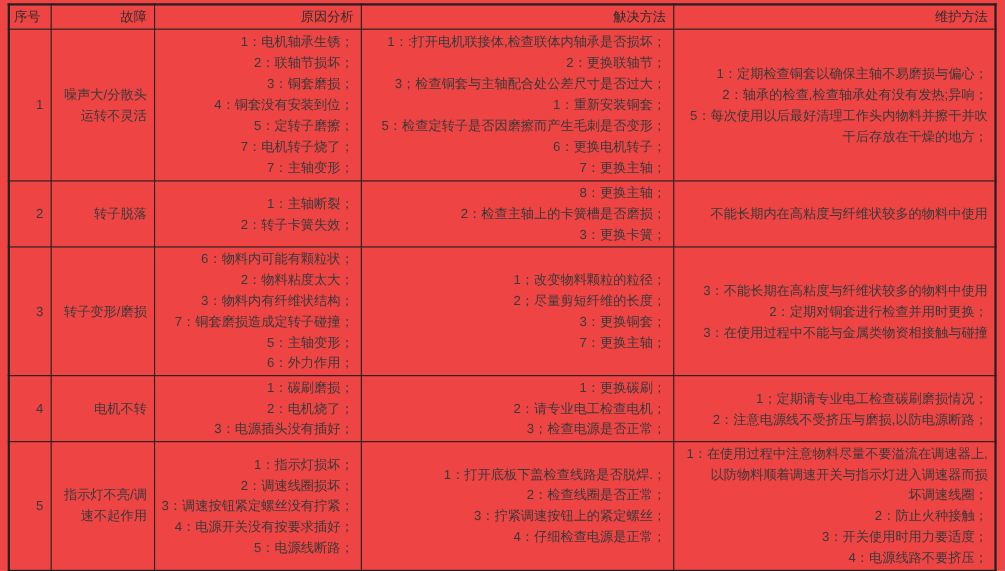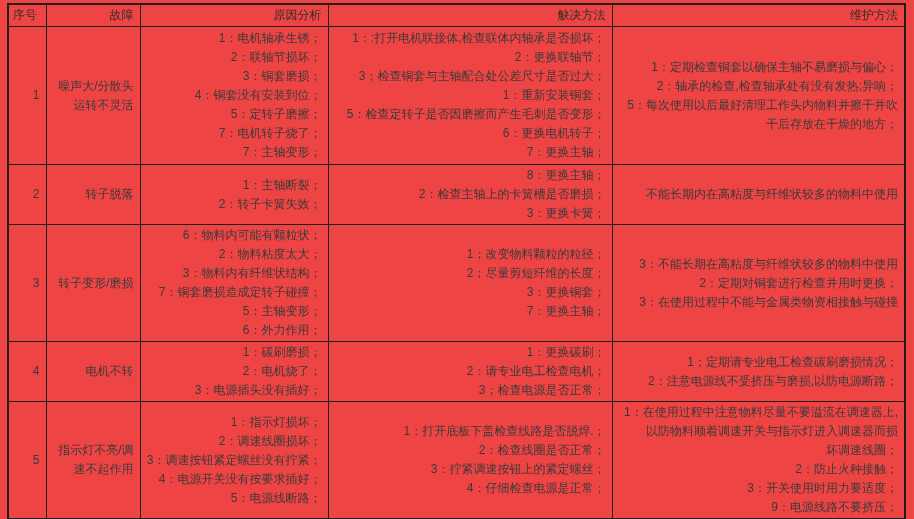--- a/index.html
+++ b/index.html
@@ -192,18 +192,18 @@
           <td class="cell-solve">
             <div class="item">1：打开底板下盖检查线路是否脱焊.；</div>
             <div class="item">2：检查线圈是否正常；</div>
             <div class="item">3：拧紧调速按钮上的紧定螺丝；</div>
             <div class="item">4：仔细检查电源是正常；</div>
           </td>
           <td class="cell-maint">
             <div class="item">1：在使用过程中注意物料尽量不要溢流在调速器上,以防物料顺着调速开关与指示灯进入调速器而损坏调速线圈；</div>
             <div class="item">2：防止火种接触；</div>
             <div class="item">3：开关使用时用力要适度；</div>
-            <div class="item">9：电源线路不要挤压；</div>
+            <div class="item">4：电源线路不要挤压；</div>
           </td>
         </tr>
       </tbody>
   </table>
 </div>
 
 </body></html>

